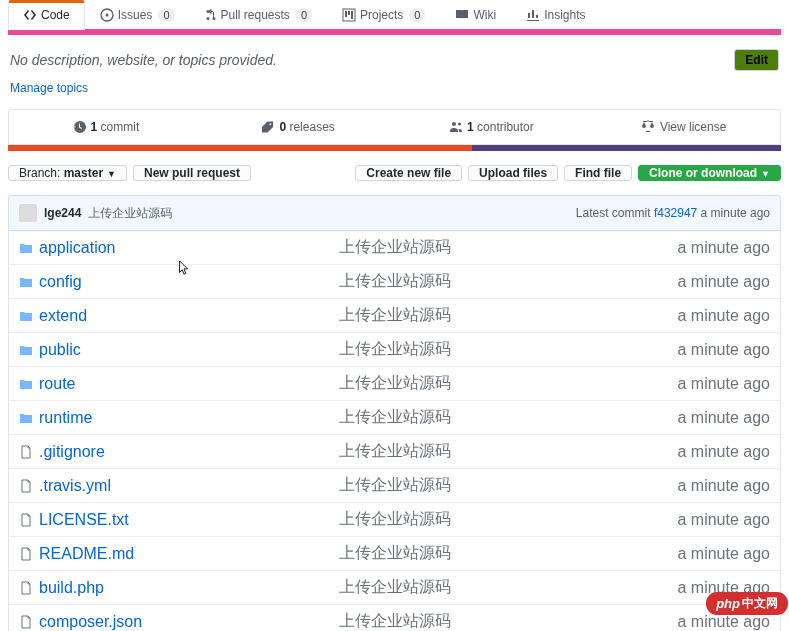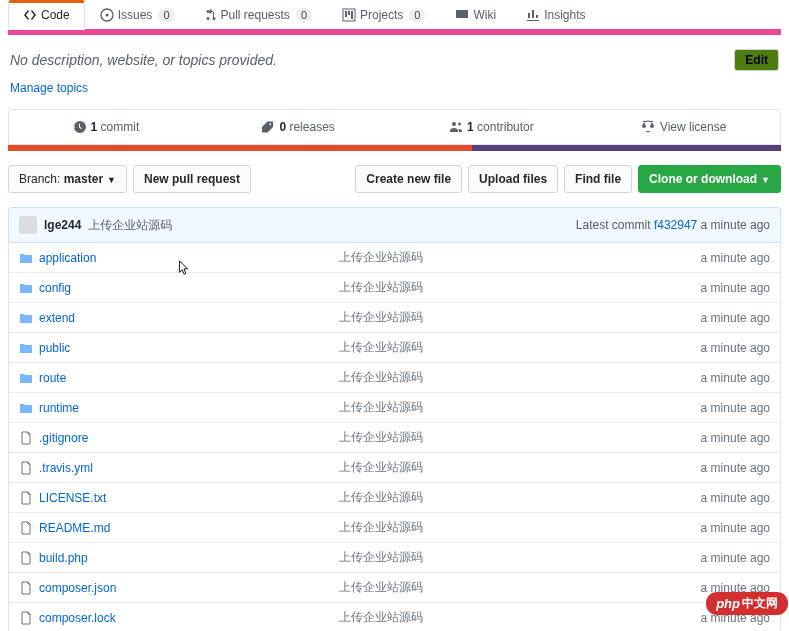--- a/index.html
+++ b/index.html
@@ -15,32 +15,32 @@
 .edit-btn { border: 1px solid #d1d5da; background: #4d7c0f; padding: 3px 10px; border-radius: 3px; font-size: 12px; cursor: pointer; font-weight: 600; }
 .manage { color: #0366d6; font-size: 12px; padding: 4px 2px 14px; cursor: pointer; }
 .stats { display: flex; border: 1px solid #e1e4e8; border-radius: 3px 3px 0 0; }
 .stat { flex: 1; text-align: center; padding: 10px 0; color: #586069; cursor: pointer; display: flex; justify-content: center; align-items: flex-end; gap: 5px; font-size: 12px; }
 .stat b { color: #24292e; font-weight: 600; }
 .colorbar { display: flex; height: 6px; }
 .colorbar .c1 { background: #e34c26; flex: 6; }
 .colorbar .c2 { background: #563d7c; flex: 4; }
 .actions { display: flex; justify-content: space-between; align-items: center; padding: 14px 0; }
 .actions-left, .actions-right { display: flex; gap: 6px; }
-.btn { border: 1px solid #d1d5da; background: #fafbfc; padding: 6px 10px; border-radius: 3px; font-size: 12px; cursor: pointer; font-weight: 600; color: #24292e; }
+.btn { border: 1px solid #d1d5da; background: #fafbfc; padding: 0 10px; border-radius: 3px; font-size: 12px; cursor: pointer; font-weight: 600; color: #24292e; }
 .btn.branch { font-weight: 400; }
 .btn.branch b { font-weight: 600; }
 .btn.green { background: #28a745; color: #fff; border-color: #28a745; }
 .btn .caret { margin-left: 4px; font-size: 9px; }
 .commit-bar { display: flex; justify-content: space-between; align-items: center; background: #f1f8ff; border: 1px solid #c8e1ff; padding: 8px 10px; border-radius: 3px 3px 0 0; font-size: 12px; }
 .commit-left { display: flex; align-items: center; gap: 7px; color: #586069; }
 .commit-left .author { font-weight: 600; color: #24292e; }
 .commit-right { color: #586069; }
 .commit-right a { color: #0366d6; text-decoration: none; }
 .files { border: 1px solid #e1e4e8; border-top: none; }
-.frow { display: flex; align-items: center; padding: 6px 10px; border-top: 1px solid #eaecef; font-size: 12px; }
+.frow { display: flex; align-items: center; padding: 6px 10px; border-top: 1px solid #eaecef; font-size: 16px; }
 .frow:first-child { border-top: none; }
 .frow .ficon { width: 20px; color: #79b8ff; }
 .frow .ficon.file { color: #6a737d; }
 .frow .fname { flex: 0 0 300px; color: #0366d6; cursor: pointer; }
 .frow .fmsg { flex: 1; color: #6a737d; cursor: pointer; }
 .frow .ftime { color: #6a737d; text-align: right; }
 .avatar { width: 18px; height: 18px; background: #ddd; border-radius: 2px; display: inline-block; }
 .logo-badge { position: fixed; right: 1px; bottom: 16px; background: #d32f2f; color: #fff; padding: 3px 10px; border-radius: 11px; font-weight: 700; font-size: 13px; font-style: italic; display: flex; align-items: center; gap: 2px; }
 .logo-badge .cn { font-style: normal; font-size: 12px; }
 .cursor { position: absolute; left: 178px; top: 260px; width: 12px; height: 16px; pointer-events: none; }

